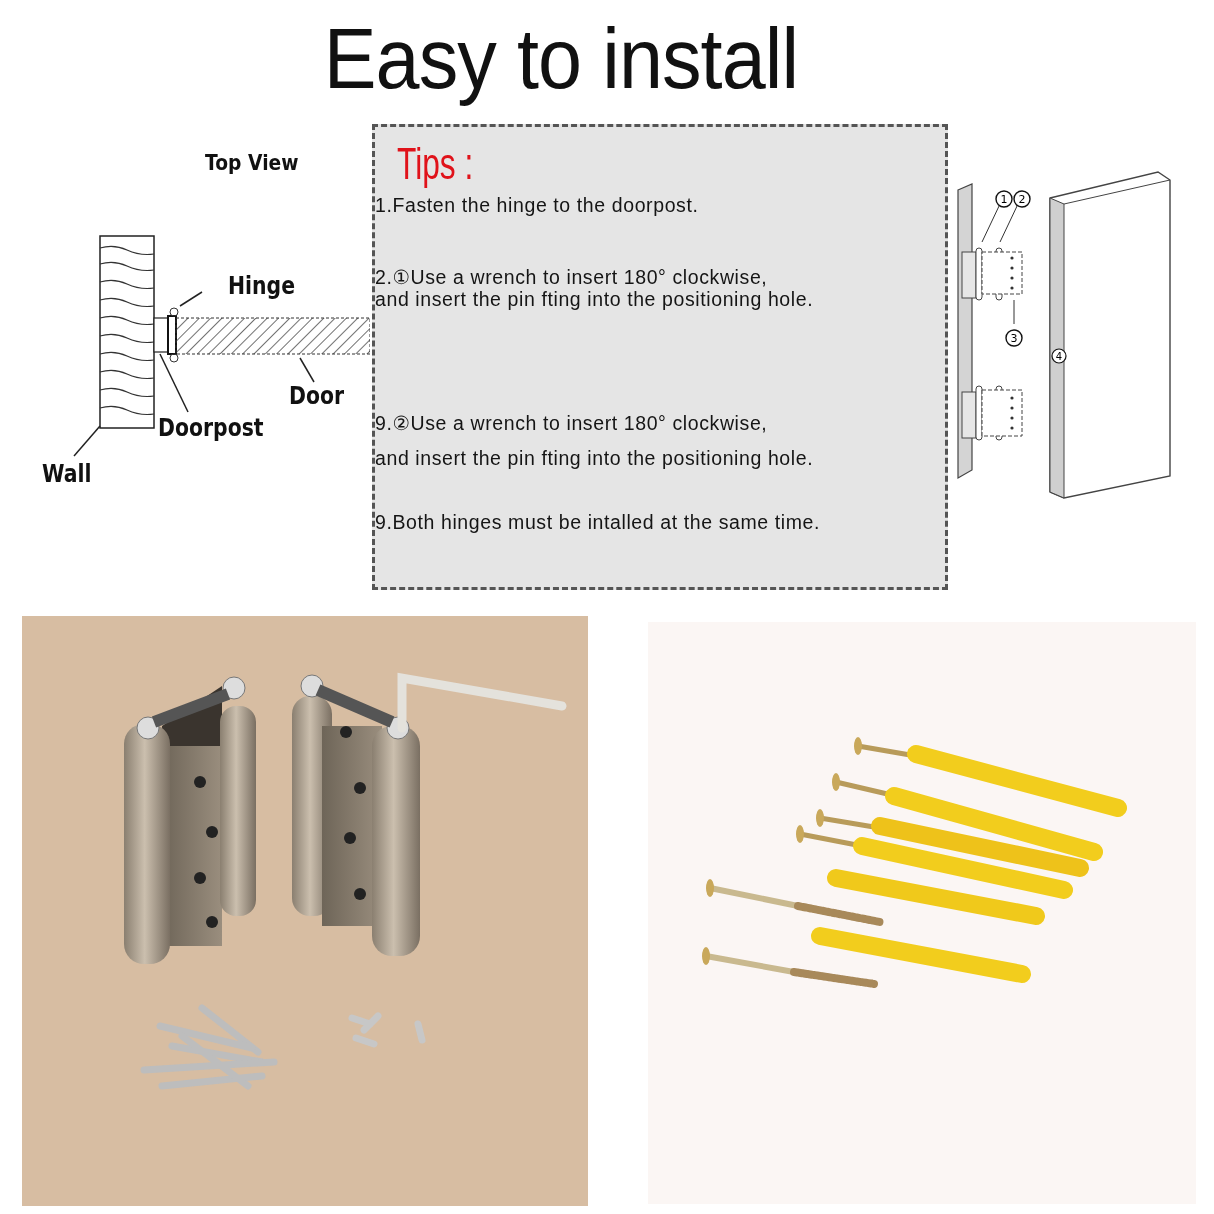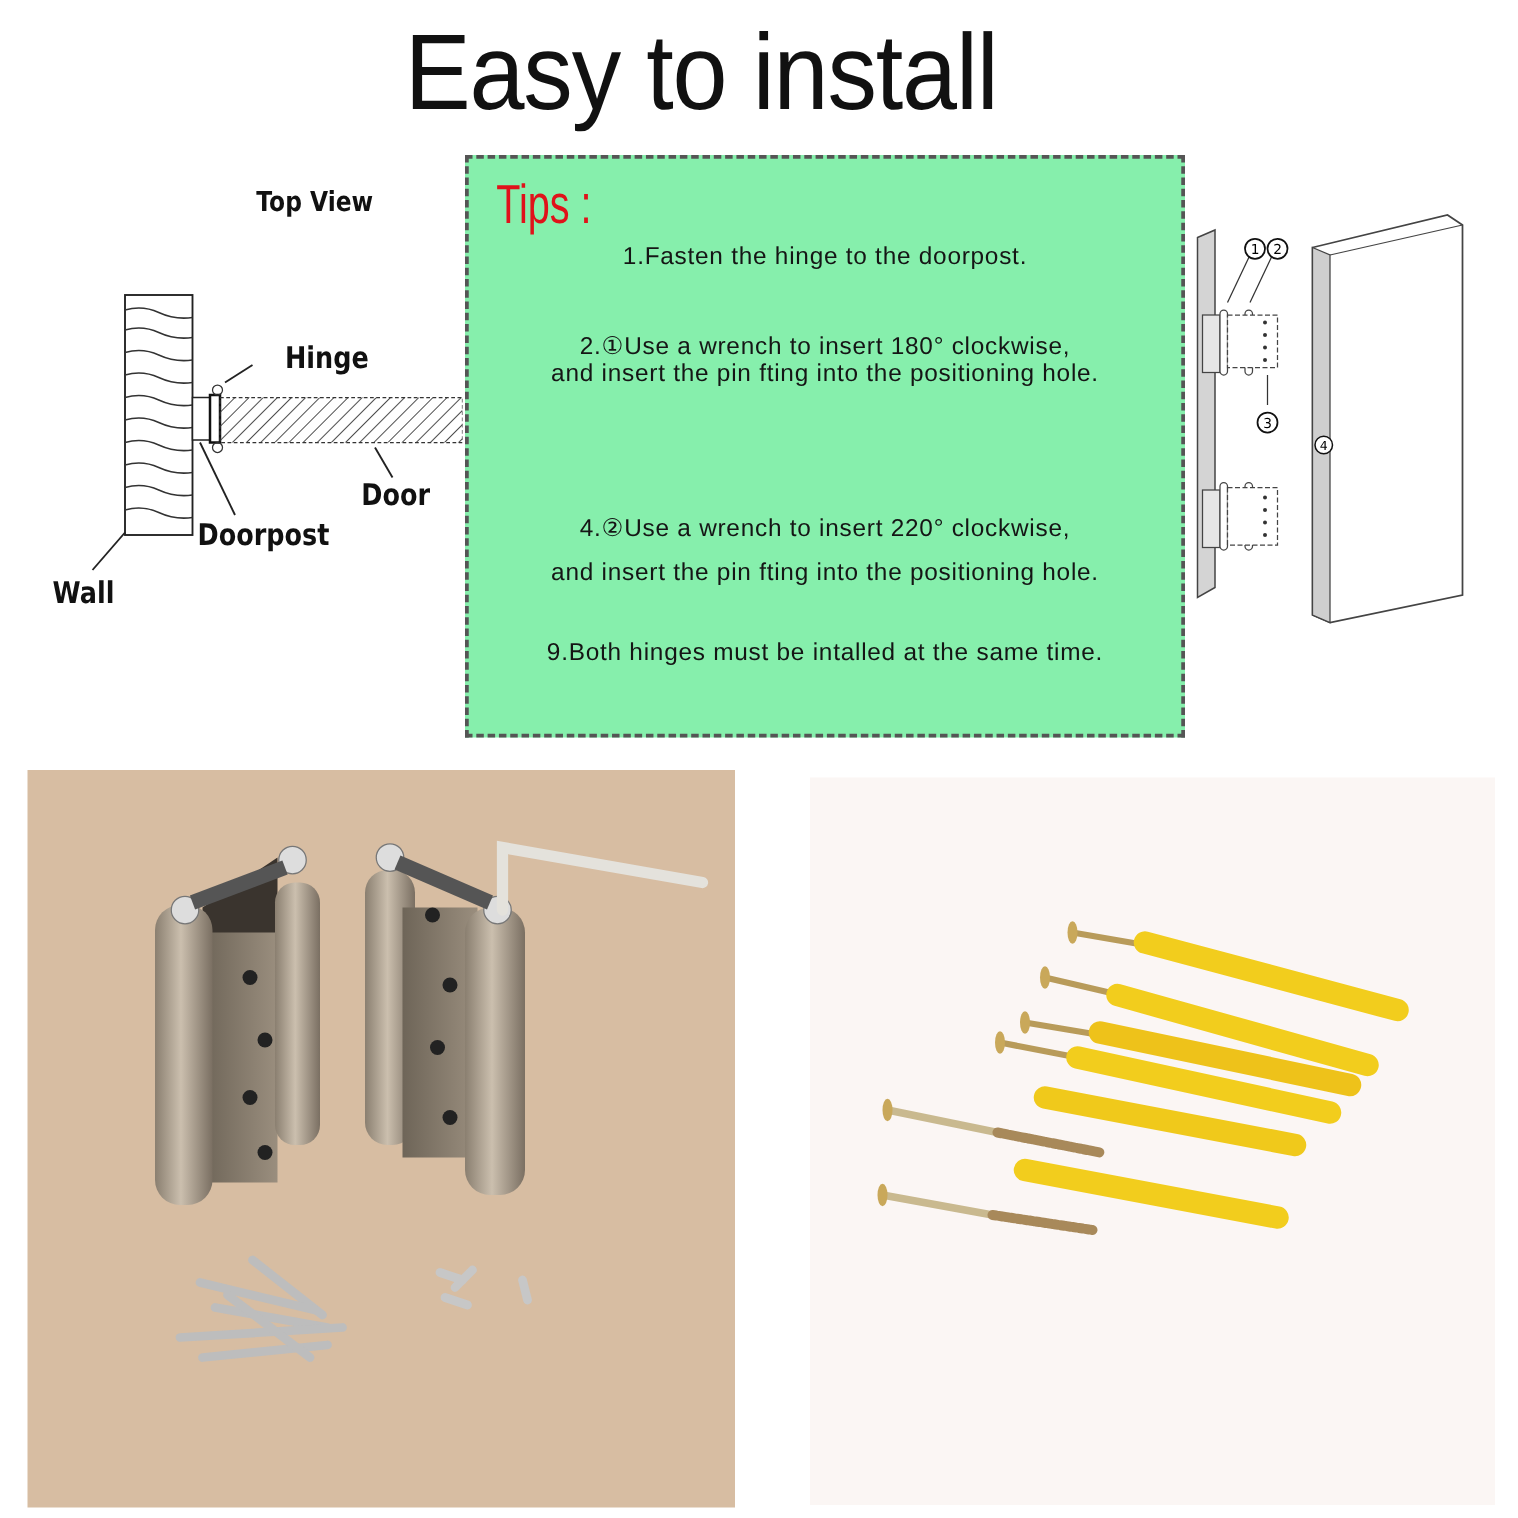--- a/index.html
+++ b/index.html
@@ -14,29 +14,29 @@
   }
 
   
   .topview { position: absolute; left: 30px; top: 136px; width: 340px; height: 360px; }
   .topview .lbl { position: absolute; font-family: "DejaVu Sans", sans-serif; font-weight: bold; font-size: 22px; transform: scaleX(0.85); transform-origin: 0 0; color: #111; }
   .topview svg { position: absolute; left: 0; top: 0; }
 
   
   .tips {
     position: absolute; left: 372px; top: 124px; width: 576px; height: 466px;
-    border: 3px dashed #555; background: #86efac;
+    border: 3px dashed #555; background: #e5e5e5;
   }
   .tips .tips-title {
     position: absolute; left: 22px; top: 12px; color: #e0121a;
     font-size: 44px; line-height: 50px; transform: scaleX(0.72); transform-origin: 0 0;
     font-family: "Liberation Sans Narrow", "Liberation Sans", sans-serif;
   }
   .tips .tip-line {
-    position: absolute; left: 0; width: 100%; text-align: center;
+    position: absolute; left: 0; width: 100%; text-align: left;
     font-size: 19.5px; line-height: 24px; letter-spacing: 0.6px; color: #151515;
   }
 
   
   .doordiag { position: absolute; left: 948px; top: 170px; width: 240px; height: 330px; }
 
   
   .photo-hinges {
     position: absolute; left: 22px; top: 616px; width: 566px; height: 590px;
     background: #d7bda2;
@@ -91,21 +91,21 @@
   <div class="lbl" style="left:259px; top:246px; font-size:24px;">Door</div>
   <div class="lbl" style="left:128px; top:278px; font-size:24px;">Doorpost</div>
   <div class="lbl" style="left:12px; top:324px; font-size:24px;">Wall</div>
 </div>
 
 <div class="tips">
   <div class="tips-title">Tips :</div>
   <div class="tip-line" style="top:66px;">1.Fasten the hinge to the doorpost.</div>
   <div class="tip-line" style="top:138px;">2.①Use a wrench to insert 180° clockwise,</div>
   <div class="tip-line" style="top:160px;">and insert the pin fting into the positioning hole.</div>
-  <div class="tip-line" style="top:284px;">4.②Use a wrench to insert 220° clockwise,</div>
+  <div class="tip-line" style="top:284px;">9.②Use a wrench to insert 180° clockwise,</div>
   <div class="tip-line" style="top:319px;">and insert the pin fting into the positioning hole.</div>
   <div class="tip-line" style="top:383px;">9.Both hinges must be intalled at the same time.</div>
 </div>
 
 <div class="doordiag">
   <svg width="240" height="330" viewBox="0 0 240 330">
 
     <polygon points="10,20 24,14 24,300 10,308" fill="#d4d4d4" stroke="#444" stroke-width="1.2"></polygon>
 
     <rect x="14" y="82" width="14" height="46" fill="#e6e6e6" stroke="#444"></rect>

